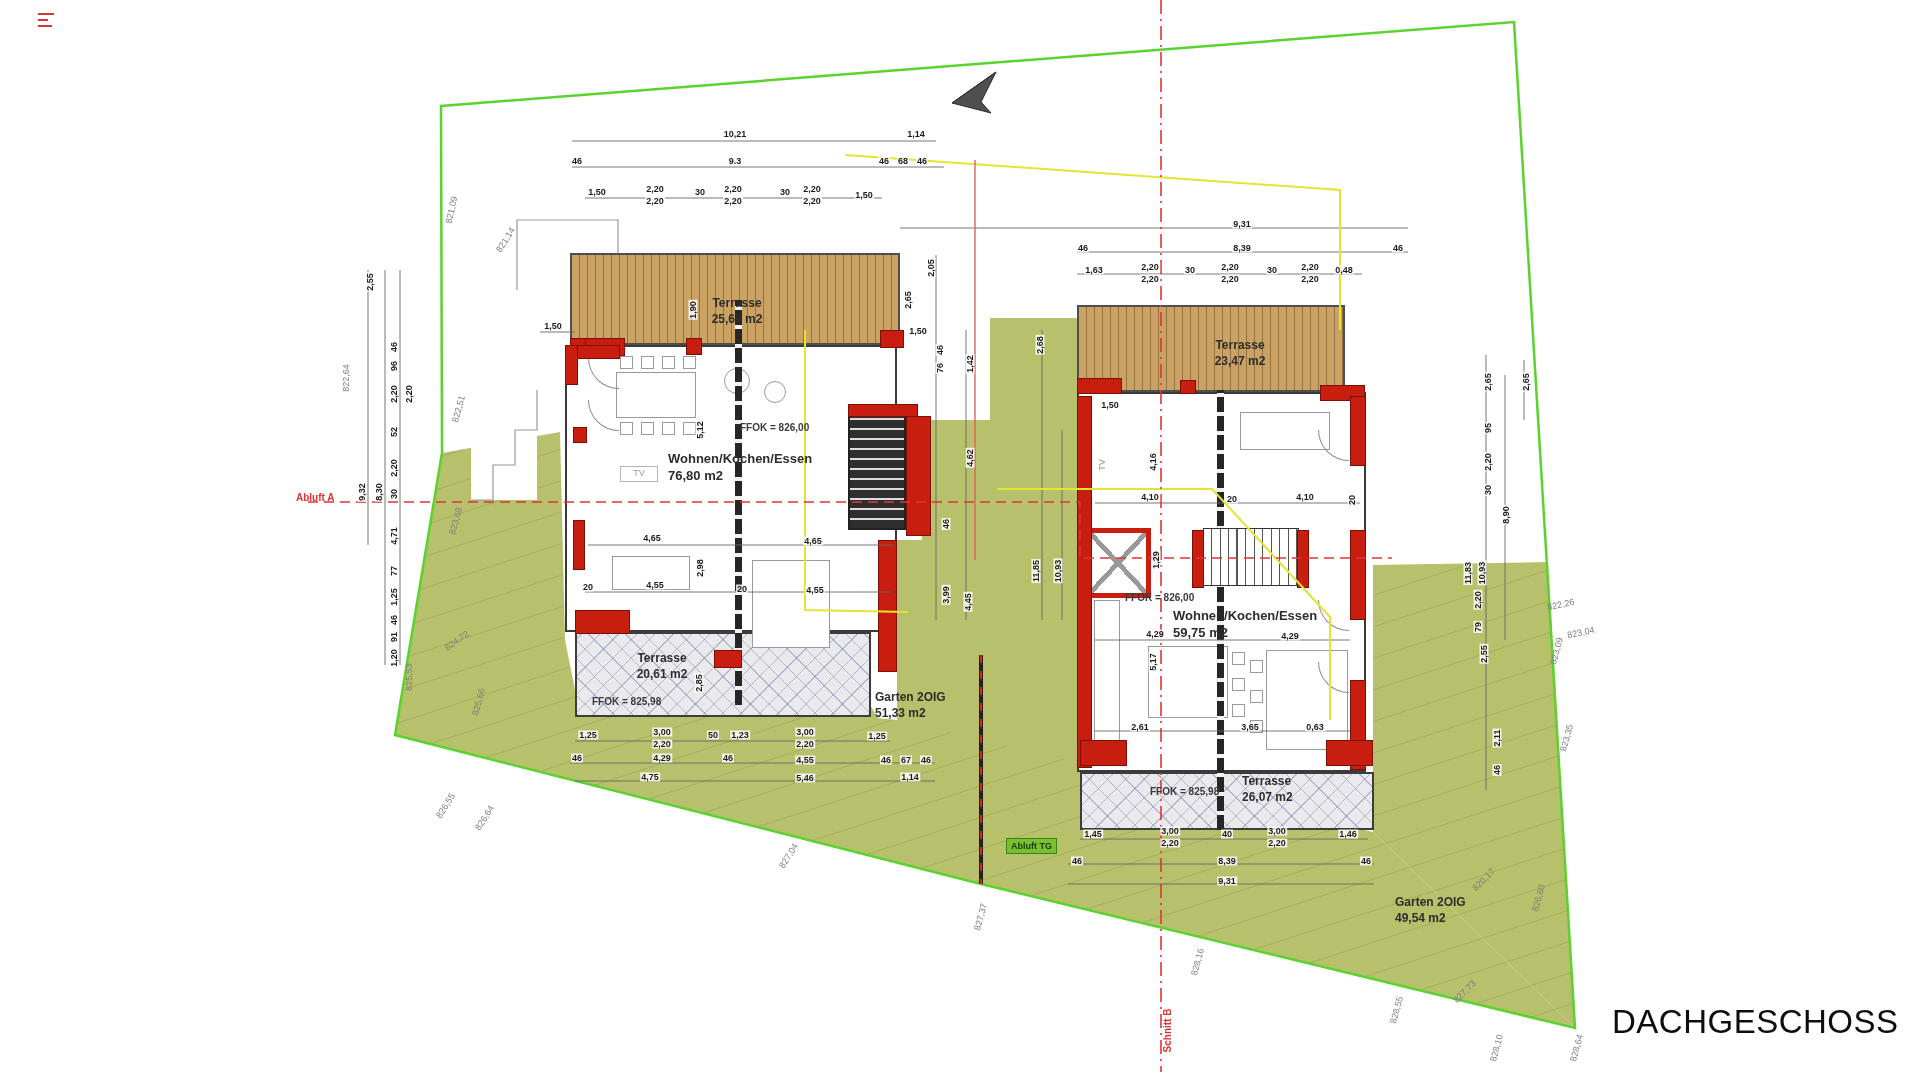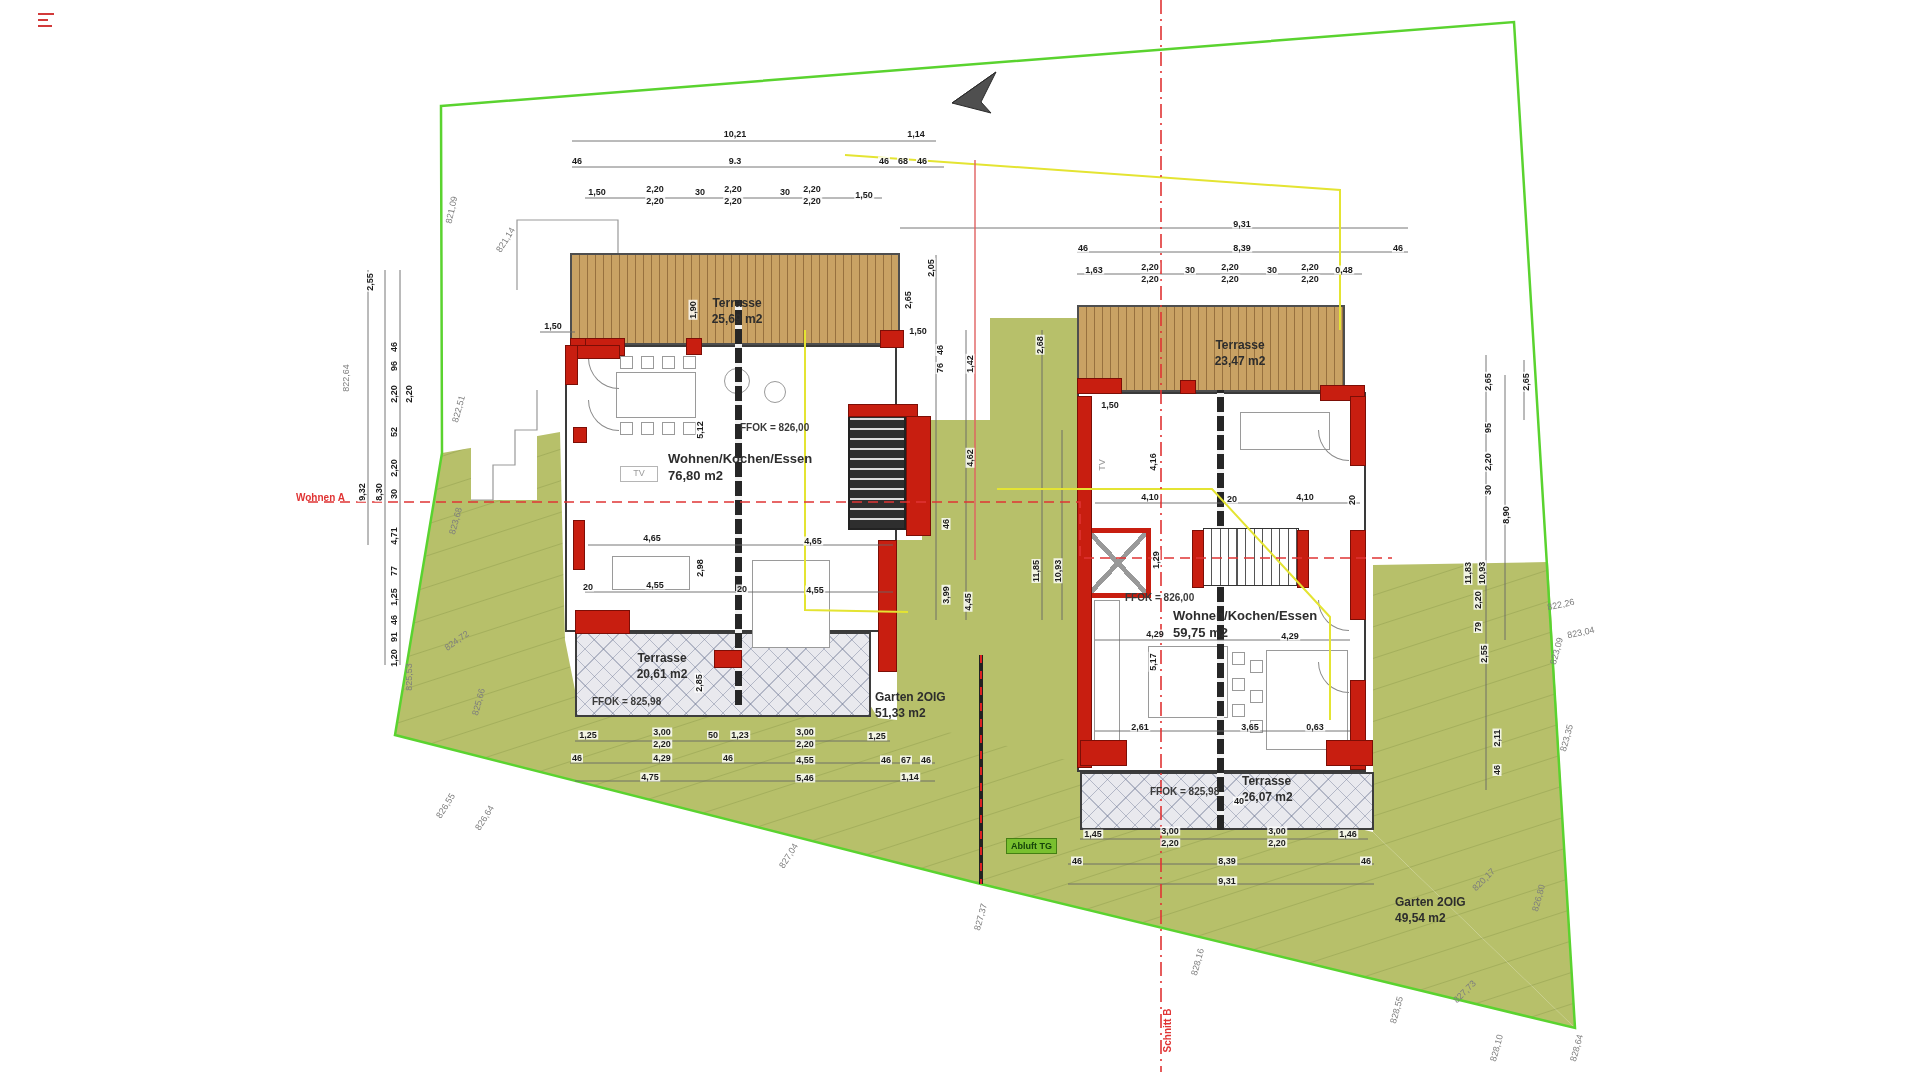--- a/index.html
+++ b/index.html
@@ -232,24 +232,25 @@
   <div class="room-label" style="left:1242px;top:774px">
     <div>Terrasse</div>
     <div>26,07 m2</div>
   </div>
   <div class="room-label ffok" style="left:1150px;top:785px"><span>FFOK = 825,98</span></div>
   <div class="room-label" style="left:1395px;top:895px">
     <div>Garten 2OIG</div>
     <div>49,54 m2</div>
   </div>
 
-  <div class="schnitt" style="left:296px;top:492px"><span>Wohnen A</span></div>
+  <div class="schnitt" style="left:296px;top:492px"><span>Abluft A</span></div>
   <div class="schnitt" style="left:1146px;top:1025px;transform:rotate(-90deg)"><span>Schnitt B</span></div>
   <div class="abluft"><span>Abluft TG</span></div>
 
+  <div id="title">DACHGESCHOSS</div>
 
   <div id="dim-layer">
       <span class="dim" style="left: 735px; top: 134px;">10,21</span>
       <span class="dim" style="left: 916px; top: 134px;">1,14</span>
       <span class="dim" style="left: 577px; top: 161px;">46</span>
       <span class="dim" style="left: 735px; top: 161px;">9.3</span>
       <span class="dim" style="left: 884px; top: 161px;">46</span>
       <span class="dim" style="left: 903px; top: 161px;">68</span>
       <span class="dim" style="left: 922px; top: 161px;">46</span>
       <span class="dim" style="left: 597px; top: 192px;">1,50</span>
@@ -356,21 +357,21 @@
       <span class="dim" style="left: 1468px; top: 573px; transform: translate(-50%, -50%) rotate(-90deg);">11,83</span>
       <span class="dim" style="left: 1482px; top: 573px; transform: translate(-50%, -50%) rotate(-90deg);">10,93</span>
       <span class="dim" style="left: 1478px; top: 600px; transform: translate(-50%, -50%) rotate(-90deg);">2,20</span>
       <span class="dim" style="left: 1478px; top: 627px; transform: translate(-50%, -50%) rotate(-90deg);">79</span>
       <span class="dim" style="left: 1484px; top: 654px; transform: translate(-50%, -50%) rotate(-90deg);">2,55</span>
       <span class="dim" style="left: 1497px; top: 738px; transform: translate(-50%, -50%) rotate(-90deg);">2,11</span>
       <span class="dim" style="left: 1497px; top: 770px; transform: translate(-50%, -50%) rotate(-90deg);">46</span>
       <span class="dim" style="left: 1093px; top: 834px;">1,45</span>
       <span class="dim" style="left: 1170px; top: 831px;">3,00</span>
       <span class="dim" style="left: 1170px; top: 843px;">2,20</span>
-      <span class="dim" style="left: 1227px; top: 801px; margin-left: 12px;">40</span>
+      <span class="dim" style="left: 1227px; top: 834px;">40</span>
       <span class="dim" style="left: 1277px; top: 831px;">3,00</span>
       <span class="dim" style="left: 1277px; top: 843px;">2,20</span>
       <span class="dim" style="left: 1348px; top: 834px;">1,46</span>
       <span class="dim" style="left: 1077px; top: 861px;">46</span>
       <span class="dim" style="left: 1227px; top: 861px;">8,39</span>
       <span class="dim" style="left: 1366px; top: 861px;">46</span>
       <span class="dim" style="left: 1227px; top: 881px;">9,31</span>
     </div>
   <div id="elev-layer">
       <span class="elev" style="left: 452px; top: 210px; transform: translate(-50%, -50%) rotate(-78deg);">821,09</span>

